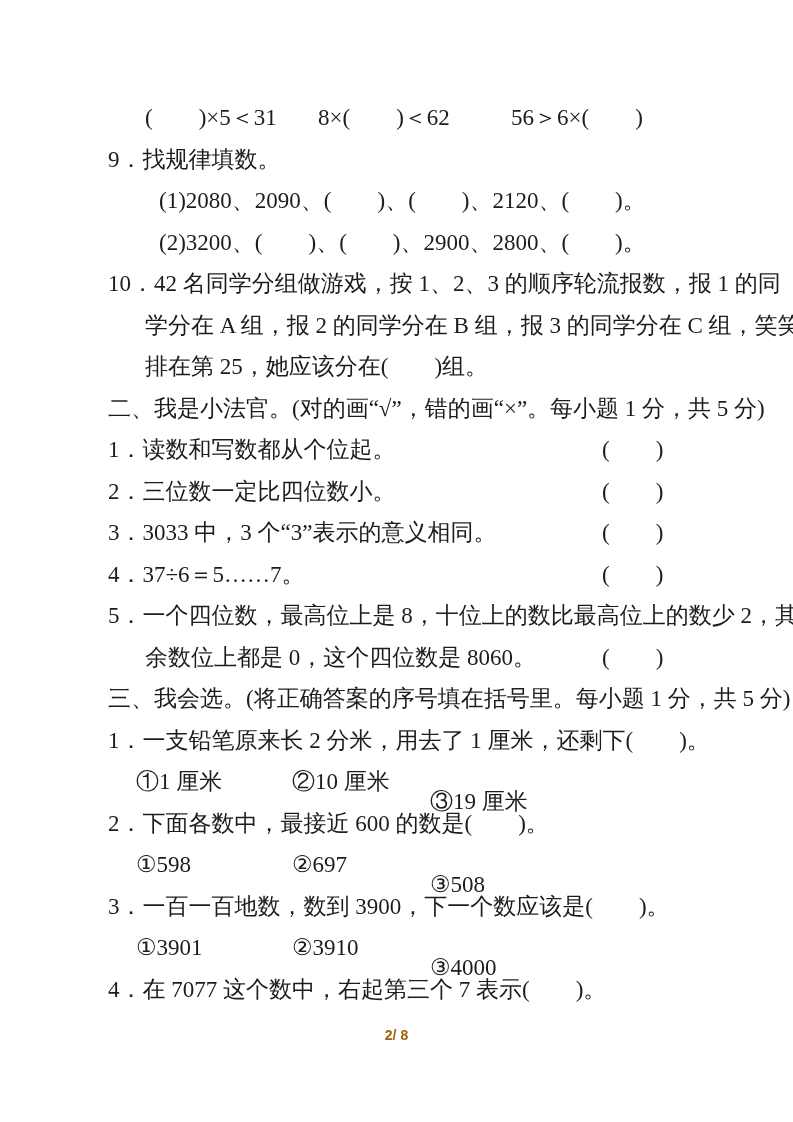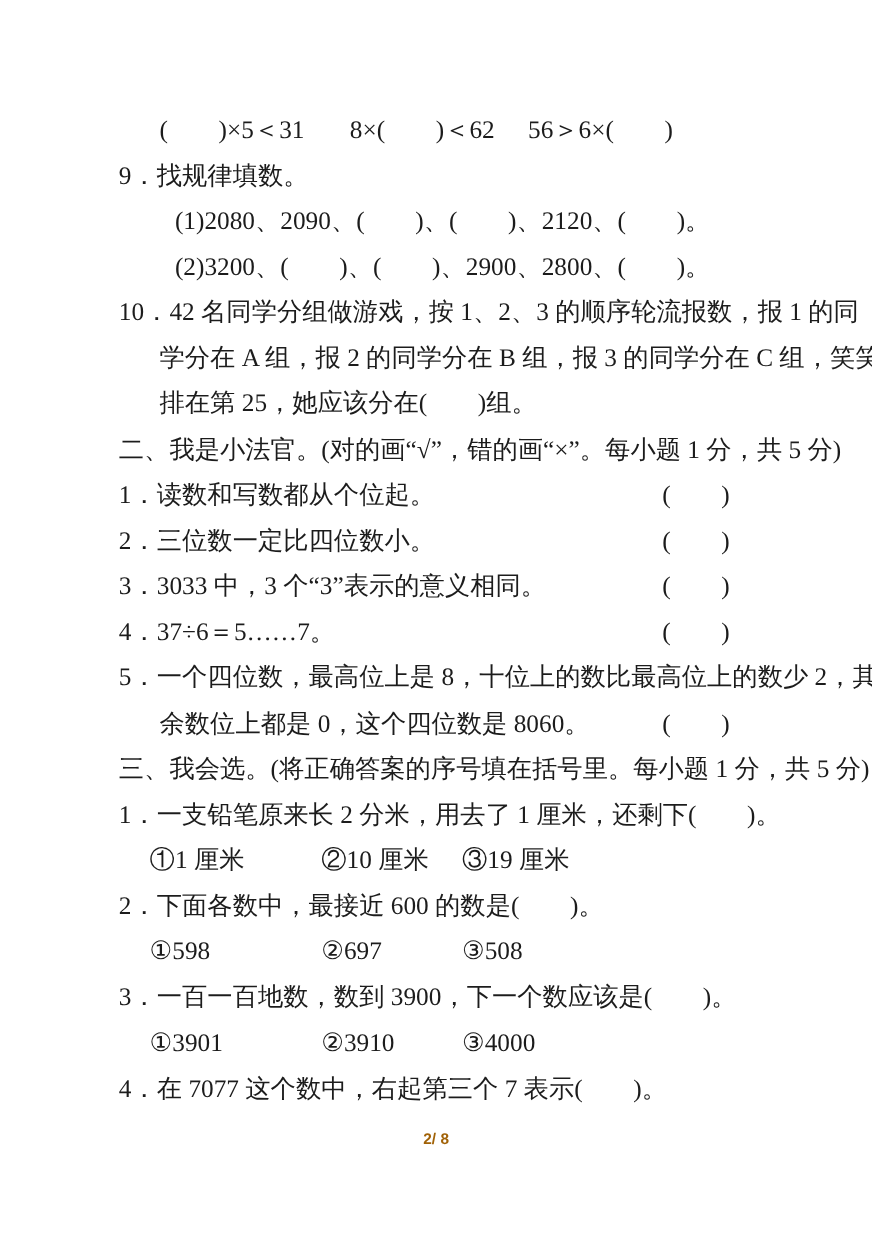--- a/index.html
+++ b/index.html
@@ -28,24 +28,24 @@
     height: 41.5px;
     line-height: 41.5px;
     white-space: nowrap;
   }
   .abs {
     position: absolute;
     top: 0;
   }
   .pos-a { left: 37px; text-align: center; }
   .pos-b { left: 210px; }
-  .pos-c { left: 372px; }
+  .pos-c { left: 403px; }
   .opt-a { left: 28px; }
   .opt-b { left: 184px; }
-  .opt-c { left: 312px; }
+  .opt-c { left: 322px; margin-top: 20px; }
   .subindent { padding-left: 7px; margin-left: 44px; }
   .indent1 { padding-left: 37px; }
   .paren {
     position: absolute;
     left: 494px;
     top: 0;
   }
   .footer {
     position: absolute;
     top: 1021px;

